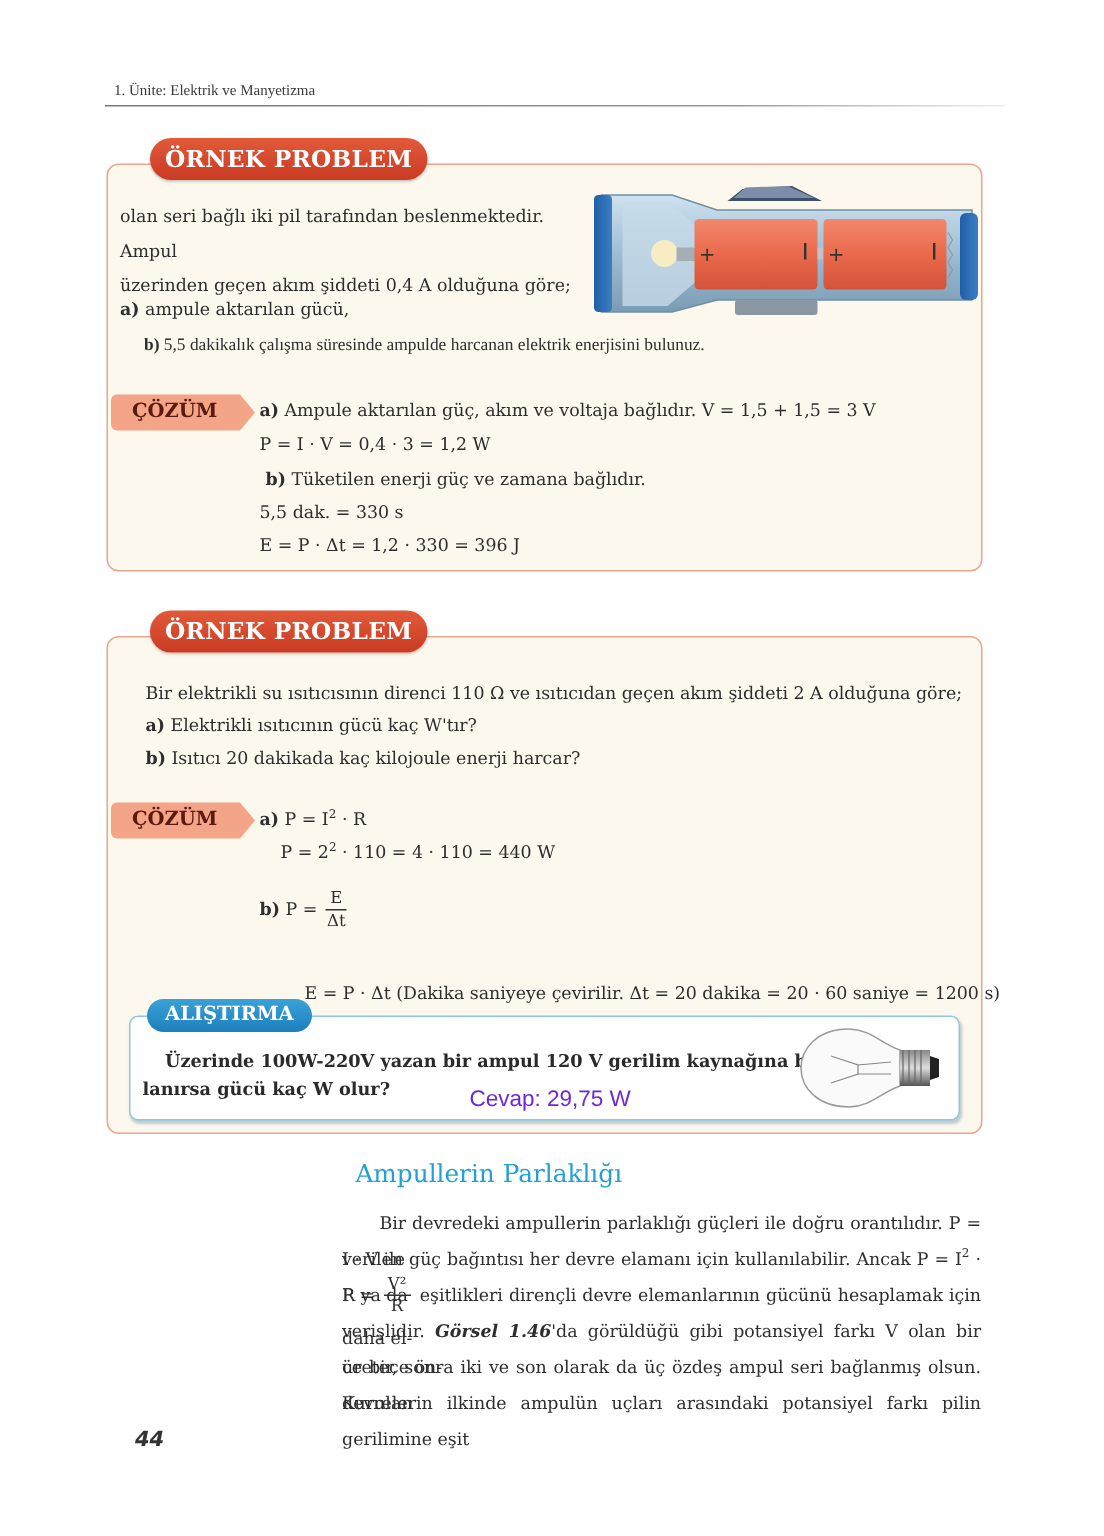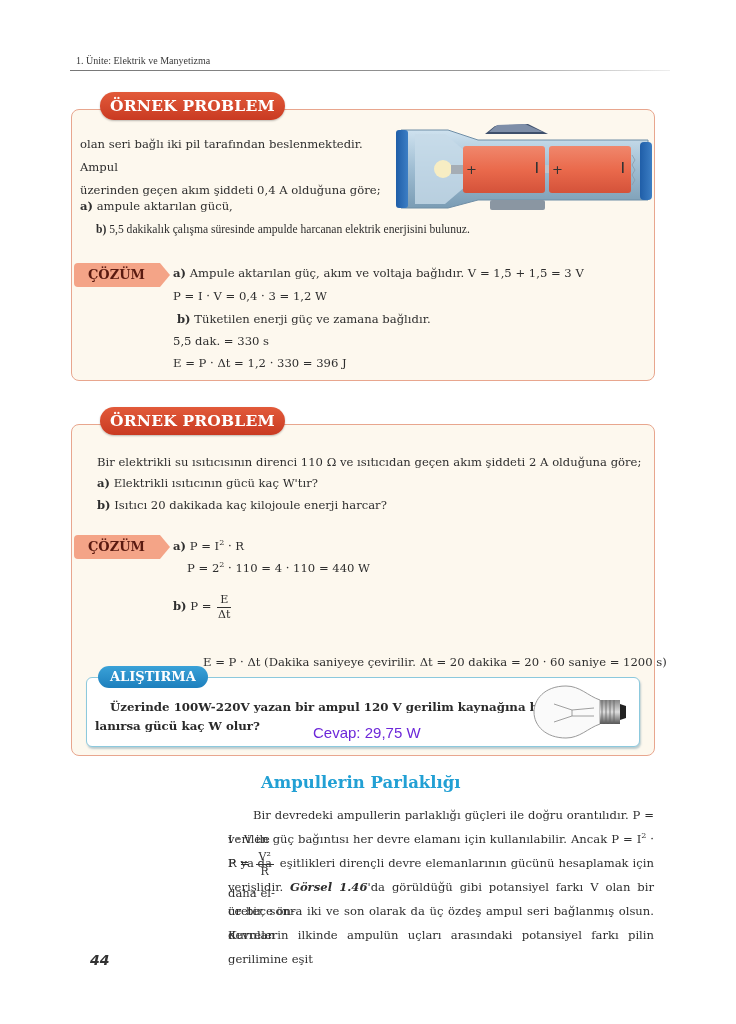--- a/index.html
+++ b/index.html
@@ -45,21 +45,21 @@
     
     .ex-box { left: 86px; top: 677px; width: 552px; height: 68px; background: #fff;
               border: 1.5px solid #8cc9dd; border-radius: 6px;
               box-shadow: 1px 2px 2px rgba(70,120,150,0.35); }
     .ex-pill { left: 98px; top: 666px; height: 22px; line-height: 22px; padding: 0 12px;
                background: linear-gradient(#3aa2d8, #1d7fbd); color: #fff; font-weight: bold;
                font-size: 13px; border-radius: 12px; font-family: "DejaVu Serif", serif; }
     .ex-text { font-size: 11.8px; font-weight: bold; line-height: 22px; color: #2a2a2a; }
     .answer { left: 313px; top: 724px; font-family: Liberation Sans, sans-serif; font-size: 15px; color: #6d28d9; }
 
-    .section-title { left: 261px; top: 773px; font-size: 16.5px; font-weight: bold; color: #22a0d4;
+    .section-title { left: 237px; top: 773px; font-size: 16.5px; font-weight: normal; color: #22a0d4;
                      font-family: "DejaVu Serif", serif; }
     .para { left: 228px; width: 426px; font-size: 11.6px; line-height: 24.2px; text-align: justify;
             color: #2e2e2e; }
     .page-num { left: 90px; top: 952px; font-size: 14px; font-weight: bold; font-style: italic;
                 font-family: "DejaVu Sans", sans-serif; color: #333; }
   </style>
 </head>
 <body>
 
 <div class="abs unit-header">1. Ünite: Elektrik ve Manyetizma</div>

